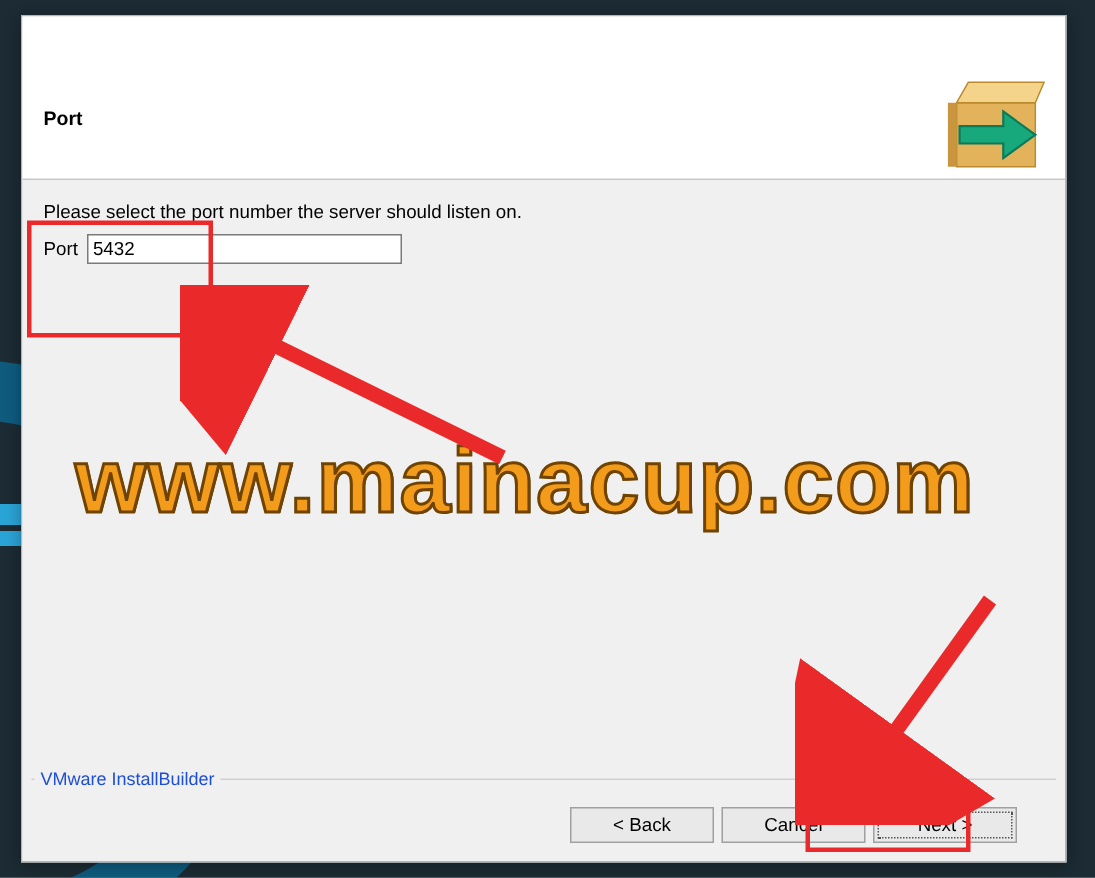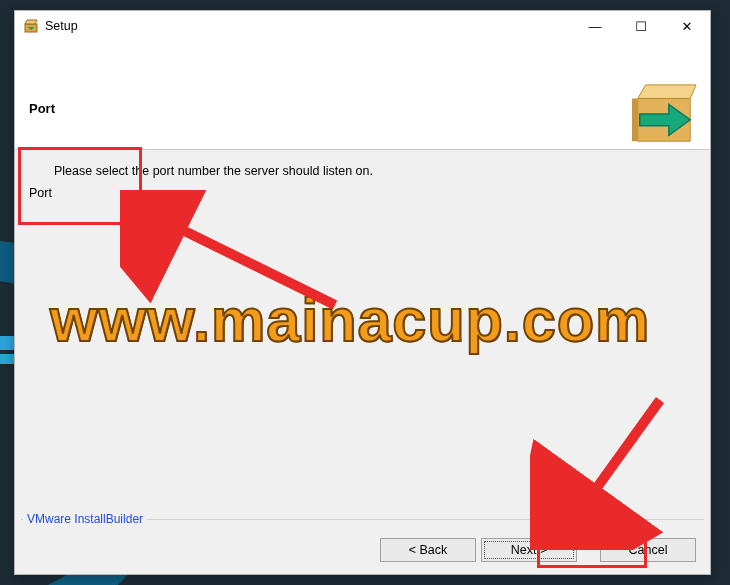--- a/index.html
+++ b/index.html
@@ -91,21 +91,20 @@
   
   .content {
     flex: 1;
     background: #f0f0f0;
     position: relative;
     padding: 14px;
   }
   .instruction {
     font-size: 12.5px;
     margin-bottom: 8px;
-    margin-left: 25px;
   }
   .field-row {
     display: flex;
     align-items: center;
     gap: 4px;
   }
   .field-label { font-size: 12.5px; margin-right:2px; }
   .field-input {
     width: 210px;
     height: 20px;
@@ -184,60 +183,47 @@
 </style>
 </head>
 <body>
 
 <div class="desktop-deco"></div>
 <div class="desktop-bar1"></div>
 <div class="desktop-bar2"></div>
 
 <div class="window">
 
-  <div class="titlebar">
-    <span class="app-icon">
-      <svg viewBox="0 0 16 16">
-        <rect x="2" y="6" width="12" height="8" fill="#d9a441" stroke="#9c6b1f"></rect>
-        <polygon points="2,6 4,2 14,2 12,6" fill="#efc978" stroke="#9c6b1f"></polygon>
-        <polygon points="5,9 11,9 8.5,12" fill="#119a6b"></polygon>
-      </svg>
-    </span>
-    <span class="title-text">Setup</span>
-    <span class="title-spacer"></span>
-    <div class="win-btn">—</div>
-    <div class="win-btn">☐</div>
-    <div class="win-btn close">✕</div>
-  </div>
 
   <div class="banner">
     <div class="page-title">Port</div>
     <span class="box-graphic">
       <svg viewBox="0 0 70 66">
         <polygon points="8,18 62,18 62,62 8,62" fill="#e2b35a" stroke="#ba8a2c" stroke-width="1"></polygon>
         <polygon points="8,18 16,4 68,4 62,18" fill="#f4d38a" stroke="#ba8a2c" stroke-width="1"></polygon>
         <polygon points="2,18 8,18 8,62 2,62" fill="#c9953e"></polygon>
         <polygon points="10,34 40,34 40,24 62,40 40,56 40,46 10,46" fill="#17a87b" stroke="#0c7a58" stroke-width="1.5"></polygon>
       </svg>
     </span>
   </div>
 
   <div class="content">
     <div class="instruction">Please select the port number the server should listen on.</div>
     <div class="field-row">
       <span class="field-label">Port</span>
+      <input class="field-input" type="text" value="5432" style="">
     </div>
 
     <div class="vendor-rule"></div>
     <div class="vendor">VMware InstallBuilder</div>
 
     <div class="footer">
       <button class="btn">&lt; Back</button>
+      <button class="btn">Cancel</button>
       <button class="btn next gap-right">Next &gt;</button>
-      <button class="btn">Cancel</button>
     </div>
   </div>
 </div>
 
 <div class="watermark">www.mainacup.com</div>
 
 <div class="red-box hl-input"></div>
 <div class="red-box hl-next"></div>
 
 <svg class="arrow" style="left:120px; top:190px; width:230px; height:130px;" viewBox="0 0 230 130">

